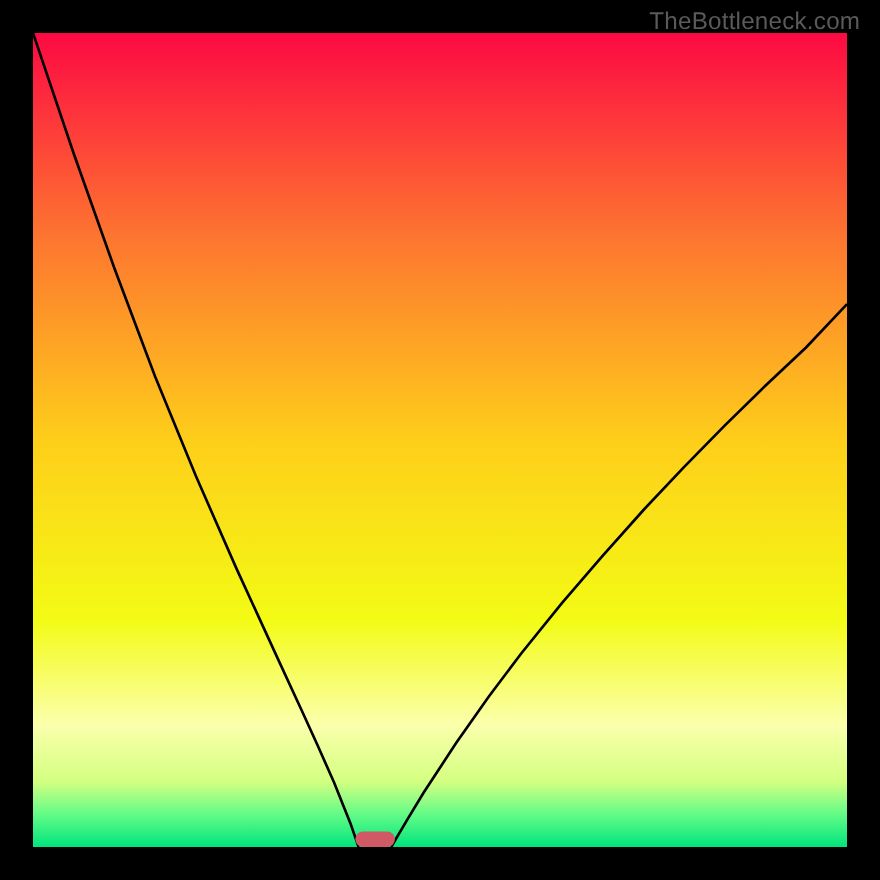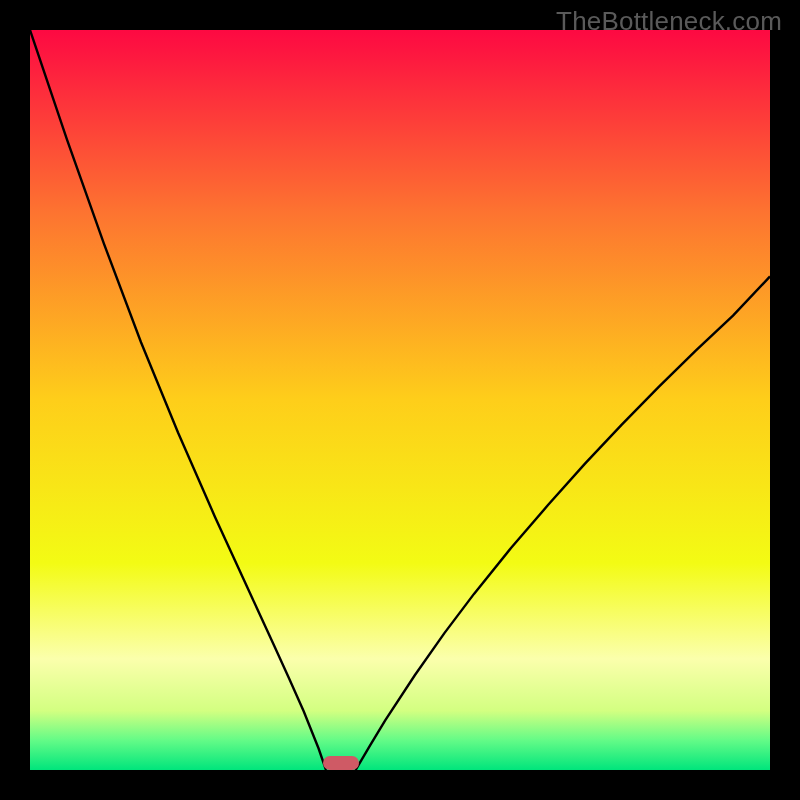--- a/index.html
+++ b/index.html
@@ -15,21 +15,21 @@
     position: absolute;
     left: 0; top: 0;
     width: 800px; height: 800px;
     background: #000;
   }
   .watermark {
     position: absolute;
     top: 6px;
     right: 18px;
     color: #5a5a5a;
-    font-size: 26px;
+    font-size: 22px;
     font-weight: 500;
     letter-spacing: 0.2px;
     z-index: 10;
   }
   .plot-wrap {
     position: absolute;
     left: 30px;
     top: 30px;
     width: 740px;
     height: 740px;

